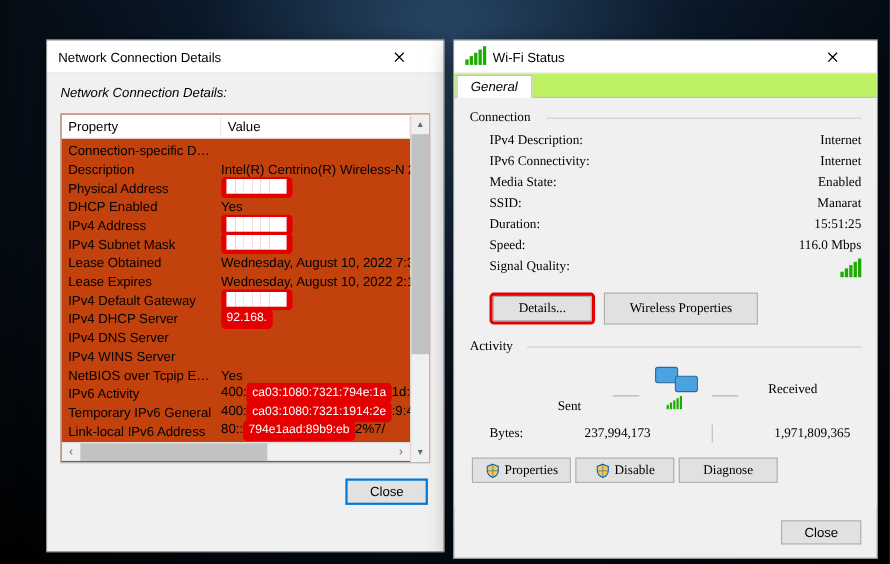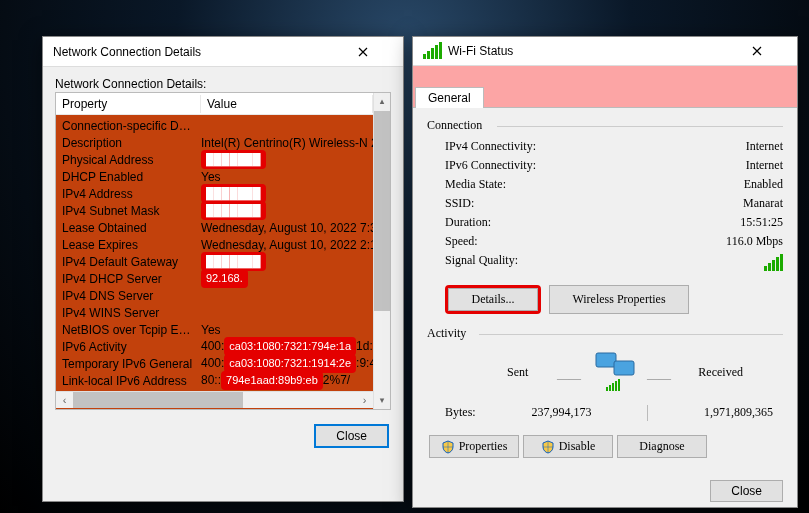--- a/index.html
+++ b/index.html
@@ -28,21 +28,21 @@
     border-bottom: 1px solid #ddd;
   }
   .titlebar .title { flex: 1; font-size: 12px; color: #000; }
   .titlebar .close {
     width: 45px; height: 28px;
     display: flex; align-items: center; justify-content: center;
     font-size: 14px; color: #000;
   }
   .icon-signal { display:inline-block; margin-right:6px; }
   .body { flex: 1; padding: 10px 12px; background: #f0f0f0; display:flex; flex-direction:column; }
-  .label-row { font-size: 12px; margin-bottom: 1px; }
+  .label-row { font-size: 12px; margin-bottom: 12px; font-style: italic; }
   .grid-wrap {
     background: #c2410c;
     border: 1px solid #bbb;
     height: 318px;
     display: flex;
     position: relative;
   }
   .grid-scroll { flex:1; overflow: hidden; }
   .grid-head {
     display: flex;
@@ -90,36 +90,36 @@
     border: 1px solid #adadad;
     font-size: 12px;
     padding: 3px 20px;
     min-width: 70px;
     text-align:center;
     display:inline-flex; align-items:center; justify-content:center; gap:4px;
   }
   .btn.default { border: 2px solid #0078d7; background:#e1e1e1; }
   .btn.small { padding: 3px 8px; min-width:90px; }
   
-  .tabstrip { display:flex; border-bottom:1px solid #bbb; background:#fca5a5; padding: 20px 2px 0 2px; }
+  .tabstrip { display:flex; border-bottom:1px solid #bbb; background:#bef264; padding: 0 2px 0 2px; font-style: italic; }
   .tab { background:#fff; border:1px solid #bbb; border-bottom:none; padding:3px 12px; font-size:12px; position:relative; top:1px; }
   .tabcontent { flex:1; background:#f0f0f0; padding: 10px 14px; display:flex; flex-direction:column;font-family:Liberation Serif, serif; }
   .fieldset-label { font-size:12px; position:relative; margin-bottom:4px; }
   .fieldset-label::after { content:""; position:absolute; left:70px; right:0; top:50%; border-top:1px solid #ccc; }
   .fieldset-label.short::after { left:52px; }
   .kv { display:flex; justify-content:space-between; margin:2px 0 2px 18px; font-size:12px; }
   .kv .k {}
   .kv .vv {}
   .sigbars { display:inline-flex; align-items:flex-end; gap:1px; height:18px; }
   .sigbars .b { width:3px; background:#1cab00; }
   .sigbars .b1{height:5px}.sigbars .b2{height:8px}.sigbars .b3{height:11px}.sigbars .b4{height:14px}.sigbars .b5{height:17px}
   .btnrow2 { display:flex; gap:8px; margin:8px 0 12px 18px; }
   .redframe { border:3px solid #e40000; border-radius:4px; display:inline-block; }
   .activity { position:relative; margin:4px 0 6px 0; height:50px; }
-  .activity .sent { position:absolute; left:80px; top:16px; font-size:12px; }
+  .activity .sent { position:absolute; left:80px; top:32px; font-size:12px; }
   .activity .recv { position:absolute; right:40px; top:16px; font-size:12px; }
   .activity .dash { position:absolute; top:22px; color:#888; }
   .computers { position:absolute; left:165px; top:0; width:46px; }
   .bytesrow { display:flex; justify-content:space-between; margin:0 10px 0 18px; font-size:12px; }
   .bytesrow .mid { width:1px; background:#bbb; height:16px; }
   .btnrow3 { display:flex; gap:4px; margin:14px 0 0 2px; }
   .shield { width:14px; height:14px; }
   .footer { display:flex; justify-content:flex-end; padding:12px 14px; }
 </style>
 </head>
@@ -246,21 +246,21 @@
           <path d="M1 1 L9 9 M9 1 L1 9" stroke="#000" stroke-width="1.2"></path>
         </svg>
     </div>
   </div>
   <div class="tabstrip">
     <div class="tab">General</div>
   </div>
   <div class="tabcontent">
     <div class="fieldset-label">Connection</div>
     <div class="kv">
-        <span class="k">IPv4 Connectivity:</span>
+        <span class="k">IPv4 Description:</span>
         <span class="vv">Internet</span>
       </div>
     <div class="kv">
         <span class="k">IPv6 Connectivity:</span>
         <span class="vv">Internet</span>
       </div>
     <div class="kv">
         <span class="k">Media State:</span>
         <span class="vv">Enabled</span>
       </div>

